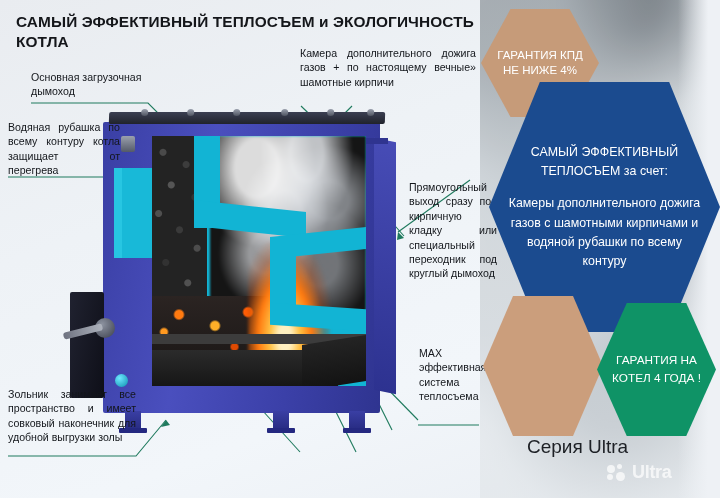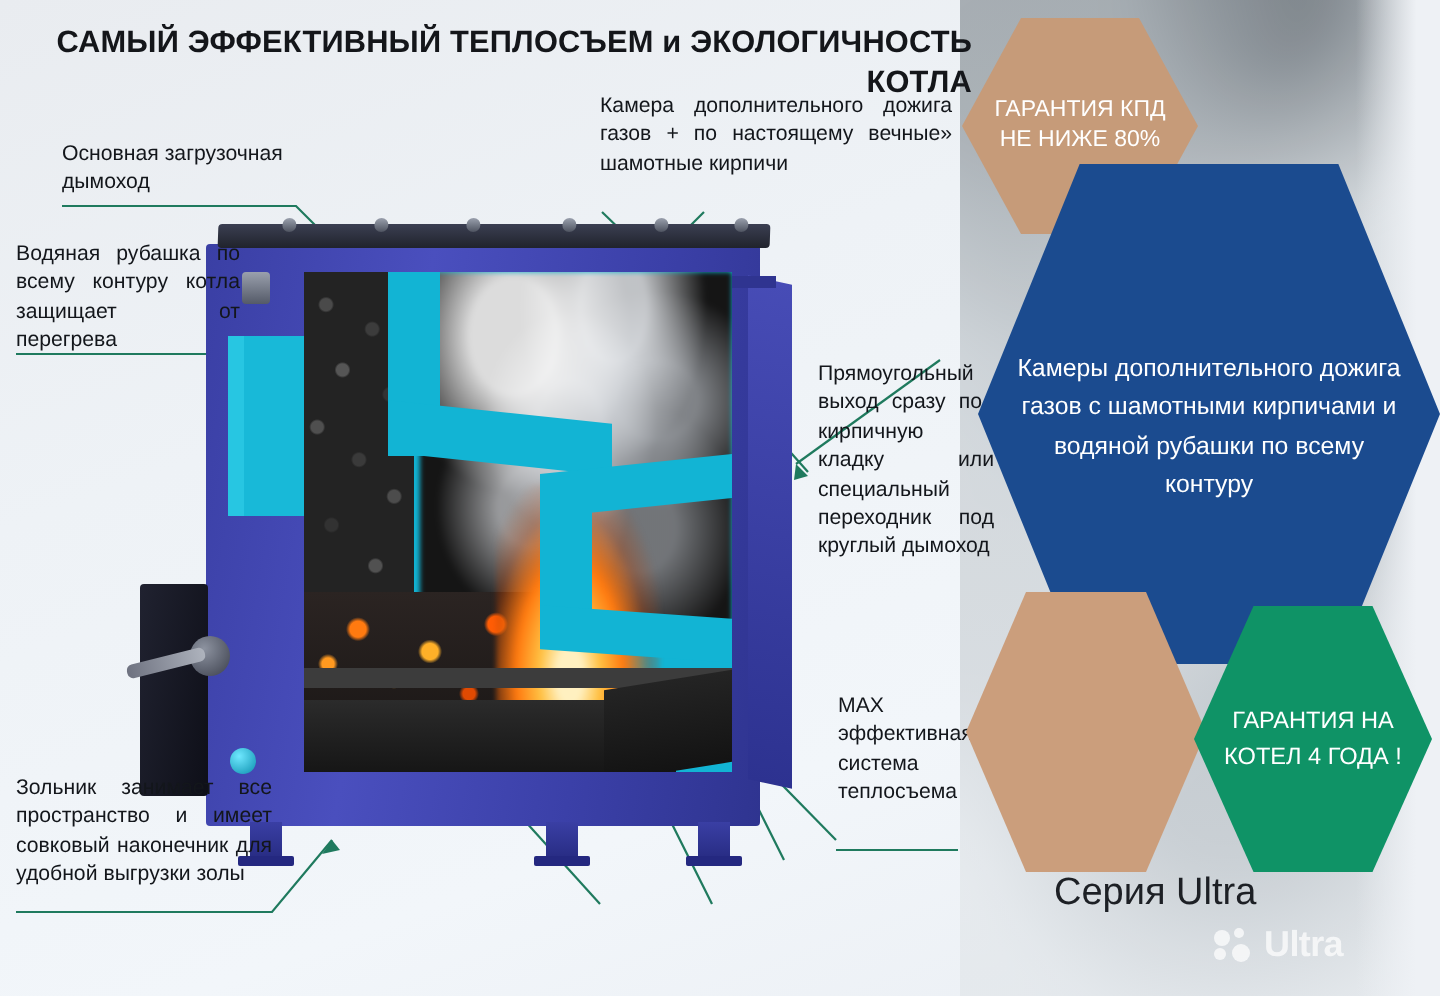--- a/index.html
+++ b/index.html
@@ -43,21 +43,21 @@
   #hex-main .txt{font-size:12.4px;line-height:1.55;padding:0 16px;}
   #hex-main .sep{height:13px;}
 
   #hex-tan2{left:483px;top:296px;width:120px;height:140px;background:#cb9e7c;}
 
   #hex-green{left:597px;top:303px;width:119px;height:133px;background:#0f9366;}
   #hex-green .txt{font-size:11.8px;line-height:1.5;}
 
   
   #headline{position:absolute;left:16px;top:12px;width:470px;
-    font-size:15.4px;font-weight:bold;color:#14161a;line-height:1.28;letter-spacing:.1px;text-align:right;}
+    font-size:15.4px;font-weight:bold;color:#14161a;line-height:1.28;letter-spacing:.1px;}
 
   
   .callout{position:absolute;font-size:10.6px;color:#13161b;line-height:1.36;
     text-align:justify;text-justify:inter-word;}
   .callout.left{text-align:justify;}
   .callout.plain{text-align:left;}
 
   #c-main-chamber{left:31px;top:70px;width:138px;}
   #c-water{left:8px;top:120px;width:112px;}
   #c-ash{left:8px;top:387px;width:128px;}
@@ -247,25 +247,26 @@
   </div>
 
   <div class="callout plain" id="c-main-chamber">Основная загрузочная дымоход</div>
   <div class="callout left" id="c-water">Водяная рубашка по всему контуру котла защищает от перегрева</div>
   <div class="callout left" id="c-afterburn">Камера дополнительного дожига газов + по настоящему вечные» шамотные кирпичи</div>
   <div class="callout left" id="c-ash">Зольник занимает все пространство и имеет совковый наконечник для удобной выгрузки золы</div>
   <div class="callout left" id="c-outlet">Прямоугольный выход сразу под кирпичную кладку или специальный переходник под круглый дымоход</div>
   <div class="callout plain" id="c-max">MAX эффективная система теплосъема</div>
 
   <div class="hex" id="hex-kpd">
-    <div class="txt">ГАРАНТИЯ КПД НЕ НИЖЕ 80%</div>
+    <div class="txt">ГАРАНТИЯ КПД НЕ НИЖЕ 4%</div>
   </div>
 
   <div class="hex" id="hex-main">
     <div class="txt">
+      <div>САМЫЙ ЭФФЕКТИВНЫЙ ТЕПЛОСЪЕМ за счет:</div>
       <div class="sep"></div>
       <div>Камеры дополнительного дожига газов с шамотными кирпичами и водяной рубашки по всему контуру</div>
     </div>
   </div>
 
   <div class="hex" id="hex-tan2"></div>
 
   <div class="hex" id="hex-green">
     <div class="txt">ГАРАНТИЯ НА КОТЕЛ 4 ГОДА !</div>
   </div>

